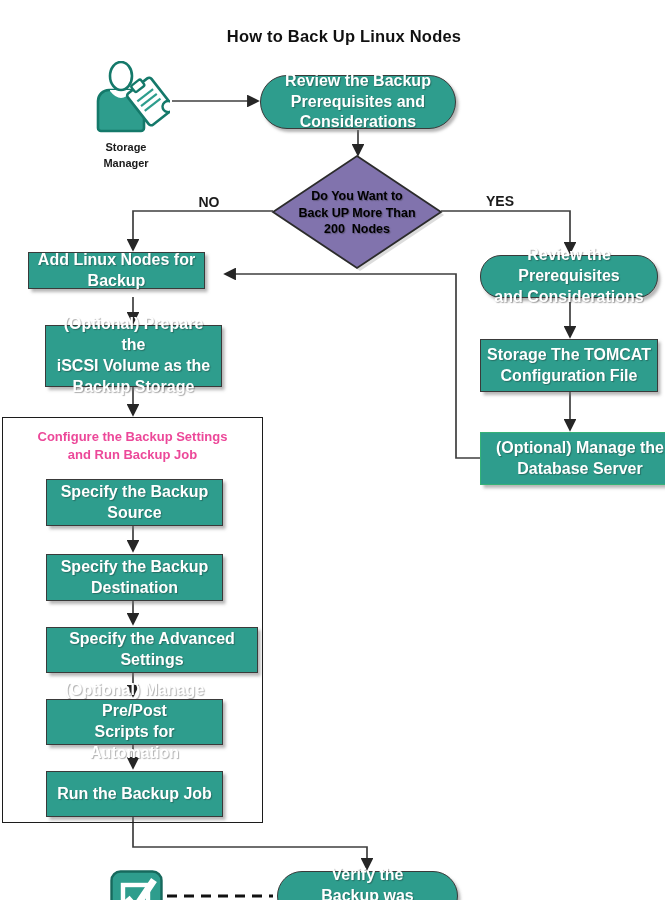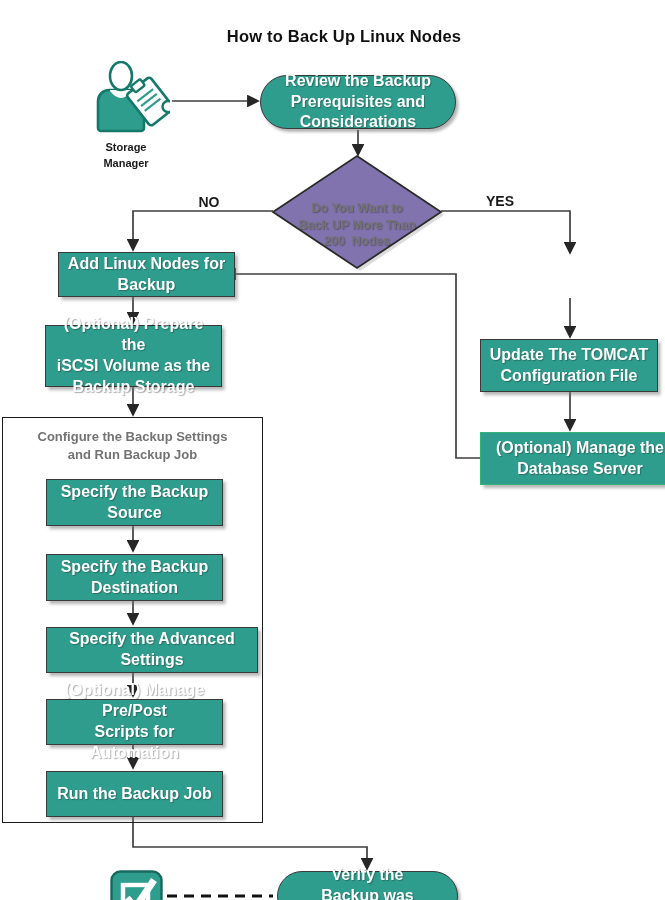--- a/index.html
+++ b/index.html
@@ -24,40 +24,40 @@
     text-align:center;color:var(--node-text);font-weight:bold;font-size:16px;line-height:1.3;
     white-space:pre-wrap;background:var(--node-fill);
     border:1.6px solid var(--node-border);
     box-shadow:2.5px 3px 3px rgba(120,120,120,0.55);
     text-shadow:1px 1px 1px rgba(30,30,30,0.35);
     box-sizing:border-box;padding:2px 6px;
   }
   .pill{border-radius:27px;}
   .db-border{border-color:var(--db-node-border);}
   .diamond-label{
-    position:absolute;left:277px;top:164px;width:160px;height:72px;z-index:2;
+    position:absolute;left:277px;top:152px;width:160px;height:72px;z-index:2;
     display:flex;align-items:center;justify-content:center;text-align:center;
-    color:#737373;font-weight:bold;font-size:12.5px;line-height:1.35;white-space:pre-wrap;
+    color:#000000;font-weight:bold;font-size:12.5px;line-height:1.35;white-space:pre-wrap;
     text-shadow:1px 1px 1px rgba(30,30,30,0.35);
   }
   .edge-label{
     position:absolute;z-index:2;font-weight:bold;font-size:14px;color:#1a1a1a;
     text-align:center;background:#fff;padding:0 2px;
   }
   .actor-label{
     position:absolute;left:80px;top:115px;width:92px;z-index:2;text-align:center;
     font-weight:bold;font-size:11px;color:#1a1a1a;line-height:1.45;white-space:pre-wrap;
   }
   .group{
     position:absolute;left:2px;top:392px;width:261px;height:406px;z-index:1;
     border:1.8px solid #1c1c1c;background:transparent;box-sizing:border-box;
   }
   .group-title{
     position:absolute;left:0;top:10px;width:100%;text-align:center;
-    font-weight:bold;font-size:13px;color:#737373;line-height:1.35;white-space:pre-wrap;
+    font-weight:bold;font-size:13px;color:#ec4899;line-height:1.35;white-space:pre-wrap;
   }
   .icon-svg{position:absolute;z-index:2;}
 </style>
 </head>
 <body>
 
 <div class="canvas">
 
   <svg class="overlay" width="665" height="900" viewBox="0 0 665 900">
     <defs>
@@ -109,41 +109,43 @@
   <div class="node pill" style="left:260px;top:50px;width:196px;height:54px">Review the Backup
 Prerequisites and
 Considerations</div>
 
   <div class="diamond-label">Do You Want to
 Back UP More Than
 200  Nodes</div>
   <div class="edge-label" style="left:186px;top:169px;width:42px">NO</div>
   <div class="edge-label" style="left:476px;top:168px;width:44px">YES</div>
 
-  <div class="node" style="left:58px;top:227px;width:177px;height:45px">Add Linux Nodes for
+  <div class="node" style="left:28px;top:227px;width:177px;height:37px">Add Linux Nodes for
 Backup</div>
   <div class="node" style="left:45px;top:300px;width:177px;height:62px">(Optional) Prepare the
 iSCSI Volume as the
 Backup Storage</div>
 
   <div class="group">
     <div class="group-title">Configure the Backup Settings
 and Run Backup Job</div>
     <div class="node" style="left:43px;top:61px;width:177px;height:47px">Specify the Backup
 Source</div>
     <div class="node" style="left:43px;top:136px;width:177px;height:47px">Specify the Backup
 Destination</div>
     <div class="node" style="left:43px;top:209px;width:212px;height:46px">Specify the Advanced
 Settings</div>
     <div class="node" style="left:43px;top:281px;width:177px;height:46px">(Optional) Manage Pre/Post
 Scripts for Automation</div>
     <div class="node" style="left:43px;top:353px;width:177px;height:46px">Run the Backup Job</div>
   </div>
 
-  <div class="node" style="left:480px;top:314px;width:178px;height:53px">Update The TOMCAT
+  <div class="node pill" style="left:480px;top:230px;width:178px;height:43px;border-radius:21px">Review the Prerequisites
+and Considerations</div>
+  <div class="node" style="left:480px;top:314px;width:178px;height:53px">Storage The TOMCAT
 Configuration File</div>
   <div class="node db-border" style="left:480px;top:407px;width:200px;height:53px">(Optional) Manage the
 Database Server</div>
 
   <div class="node pill" style="left:277px;top:846px;width:181px;height:50px;border-radius:25px">Verify the
 Backup was Successful</div>
 
   <svg class="icon-svg" style="left:109px;top:844px" width="55" height="55" viewBox="0 0 55 55">
     <rect x="2.5" y="2.5" width="50" height="50" rx="9" fill="#2E9D8D" stroke="#17695D" stroke-width="2.4"></rect>
     <rect x="14" y="16" width="25" height="25" fill="none" stroke="#ffffff" stroke-width="4.4"></rect>

